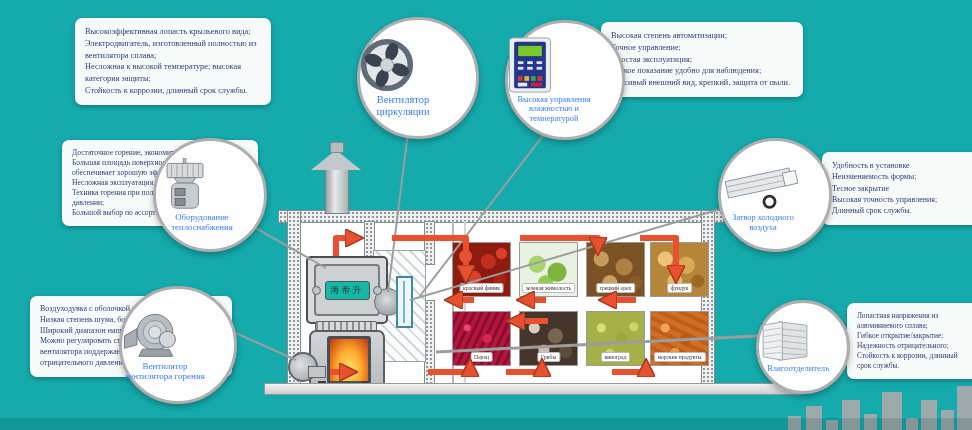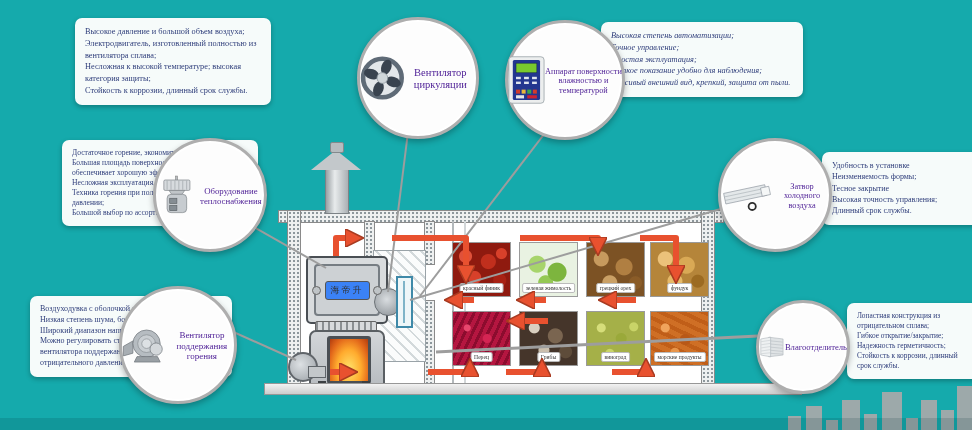--- a/index.html
+++ b/index.html
@@ -7,22 +7,22 @@
          font-family:"Liberation Serif","DejaVu Serif",serif;}
   .bottom-strip{position:absolute;left:0;bottom:0;width:972px;height:12px;background:rgba(0,50,52,.15);}
   .skyline{position:absolute;bottom:0;background:#a9a9a9;opacity:.92;}
   
   .box{position:absolute;background:#f6fbfa;border-radius:7px;padding:8px 10px;color:#2e3d7a;
        box-shadow:0 2px 5px rgba(0,0,0,.28);font-size:8.3px;line-height:1.42;}
   .box .ln{display:block;}
   
   .circ{position:absolute;border-radius:50%;background:#fdfdfd;border:3px solid #aeaeae;
         box-shadow:0 3px 6px rgba(0,0,0,.28), inset 0 0 0 2px #fff;
-        display:flex;flex-direction:row;align-items:center;justify-content:center;
-        text-align:center;color:#4c1d95;}
+        display:flex;flex-direction:column;justify-content:center;
+        text-align:center;color:#3b82f6;}
   .circ .clabel{line-height:1.15;margin-top:2px;}
   
   .interior{position:absolute;left:299px;top:221px;width:402px;height:162px;background:#fff;}
   .hatch{background-color:#eef0f0;background-image:radial-gradient(circle,#8d979c .8px,transparent 1px);
          background-size:4px 4px;border:1px solid #8a8a8a;position:absolute;}
   .dhatch{position:absolute;background:repeating-linear-gradient(45deg,#fbfcfc 0 6px,#d3d9db 6px 8px);
           border:1px solid #9aa3a8;}
   .thinline{position:absolute;background:#b3b8bb;}
   .base-slab{position:absolute;left:264px;top:383px;width:536px;height:10px;
              background:linear-gradient(#f2f2f2,#cdcdcd);border:1px solid #979797;}
@@ -30,21 +30,21 @@
                 background:linear-gradient(90deg,#9aa0a4,#e8ebec 40%,#aab0b4);border:1px solid #7c8286;}
   .chimney-cap{position:absolute;left:311px;top:150px;width:0;height:0;
                border-left:25px solid transparent;border-right:25px solid transparent;
                border-bottom:20px solid #c3c8cb;}
   .chimney-tip{position:absolute;left:330px;top:142px;width:12px;height:9px;background:#b7bcbf;
                border:1px solid #84898c;border-radius:2px;}
   
   .furnace-panel{position:absolute;left:306px;top:256px;width:78px;height:64px;background:#d9dcde;
                  border:2px solid #4a4f54;border-radius:5px;display:flex;align-items:center;justify-content:center;}
   .furnace-panel .inner{position:absolute;inset:6px;border:2px solid #767d83;border-radius:4px;background:#cdd1d4;}
-  .brand-pill{position:relative;background:#3b82f6;border:1px solid #555;border-radius:3px;
+  .brand-pill{position:relative;background:#14b8a6;border:1px solid #555;border-radius:3px;
               padding:2px 5px;font-size:9px;letter-spacing:2px;color:#333;z-index:2;}
   .bolt{position:absolute;width:7px;height:7px;border-radius:50%;background:#bfc4c7;border:1px solid #666;top:28px;z-index:2;}
   .grate{position:absolute;left:315px;top:321px;width:60px;height:9px;border:1px solid #666;border-radius:2px;
          background:repeating-linear-gradient(90deg,#8b8f92 0 2px,#d8dadc 2px 6px);}
   .furnace-body{position:absolute;left:309px;top:330px;width:72px;height:52px;
                 background:linear-gradient(#d3d6d9,#b9bdc1);border:2px solid #5a5f63;border-radius:7px 7px 2px 2px;}
   .fire-window{position:absolute;left:327px;top:336px;width:38px;height:42px;border:3px solid #4a4f54;border-radius:3px;
                background:radial-gradient(ellipse at 50% 72%,#ffe36b 0%,#ffab2e 45%,#e2671a 75%,#b13c0e 100%);}
   .blower-sm{position:absolute;left:288px;top:352px;width:26px;height:26px;border-radius:50%;
              background:radial-gradient(circle at 40% 40%,#dde1e4,#9aa0a5);border:2px solid #60656a;}
@@ -198,26 +198,26 @@
       <path d="M636 300 H604"></path>
       <path d="M548 321 H512"></path>
       <path d="M428 372 H470 V364"></path>
       <path d="M506 372 H542 V364"></path>
       <path d="M612 372 H646 V364"></path>
       <path d="M330 372 H352"></path>
     </g>
   </svg>
 
   <div class="box" style="left:75px;top:18px;width:176px;">
-      <div class="ln">Высокое давление и большой объем воздуха;</div>
+      <div class="ln">Высокоэффективная лопасть крыльевого вида;</div>
       <div class="ln">Электродвигатель, изготовленный полностью из вентилятора сплава;</div>
       <div class="ln">Несложная к высокой температуре; высокая категория защиты;</div>
       <div class="ln">Стойкость к коррозии, длинный срок службы.</div>
     </div>
-  <div class="box" style="left:601px;top:22px;width:182px;font-style:italic;">
+  <div class="box" style="left:601px;top:22px;width:182px;">
       <div class="ln">Высокая степень автоматизации;</div>
       <div class="ln">Точное управление;</div>
       <div class="ln">Простая эксплуатация;</div>
       <div class="ln">Четкое показание удобно для наблюдения;</div>
       <div class="ln">Красивый внешний вид, крепкий, защита от пыли.</div>
     </div>
   <div class="box" style="left:62px;top:140px;width:176px;font-size:7.6px;line-height:1.32;">
       <div class="ln">Достаточное горение, экономит рассеяние топлива;</div>
       <div class="ln">Большая площадь поверхности теплообмена обеспечивает хорошую эффективность теплообмена;</div>
       <div class="ln">Несложная эксплуатация, удобно для очистки;</div>
@@ -231,23 +231,23 @@
       <div class="ln">Высокая точность управления;</div>
       <div class="ln">Длинный срок службы.</div>
     </div>
   <div class="box" style="left:30px;top:296px;width:182px;font-size:8px;line-height:1.35;">
       <div class="ln">Воздуходувка с оболочкой из листовой стали;</div>
       <div class="ln">Низкая степень шума, большое количество дутья;</div>
       <div class="ln">Широкий диапазон напряжения 220В+/-20%S</div>
       <div class="ln">Можно регулировать степень одновременно вентилятора поддержания горения положительного и отрицательного давления.</div>
     </div>
   <div class="box" style="left:847px;top:303px;width:112px;font-size:7.4px;line-height:1.35;">
-      <div class="ln">Лопастная конструкция из отрицательном сплава;</div>
+      <div class="ln">Лопастная напряжения из алюминиевого сплава;</div>
       <div class="ln">Гибкое открытие/закрытие;</div>
-      <div class="ln">Надежность герметичность;</div>
+      <div class="ln">Надежность отрицательного;</div>
       <div class="ln">Стойкость к коррозии, длинный срок службы.</div>
     </div>
 
   <div class="circ" style="left:357px;top:17px;width:116px;height:116px;">
     <svg width="54" height="54" viewBox="0 0 58 58">
       <circle cx="29" cy="29" r="25" fill="#e3e7ea" stroke="#5f6b77" stroke-width="6"></circle>
       <g fill="#39434f">
         <ellipse cx="29" cy="14" rx="6.5" ry="10" transform="rotate(20 29 29)"></ellipse>
         <ellipse cx="44" cy="29" rx="10" ry="6.5" transform="rotate(20 29 29)"></ellipse>
         <ellipse cx="29" cy="44" rx="6.5" ry="10" transform="rotate(20 29 29)"></ellipse>
@@ -273,21 +273,21 @@
       </g>
       <g>
         <rect x="10" y="42" width="5" height="5" fill="#d23b2c"></rect>
           <rect x="17" y="42" width="5" height="5" fill="#e9b63a"></rect>
         <rect x="24" y="42" width="5" height="5" fill="#3ba54d"></rect>
           <rect x="31" y="42" width="5" height="5" fill="#d23b2c"></rect>
         <rect x="10" y="49" width="10" height="4" fill="#e8e8e8"></rect>
           <rect x="24" y="49" width="12" height="4" fill="#c23"></rect>
       </g>
     </svg>
-    <div class="clabel" style="font-size:8.3px;width:92px;">Аппарат поверхности влажностью и температурой</div>
+    <div class="clabel" style="font-size:8.3px;width:92px;">Высокая управления влажностью и температурой</div>
   </div>
 
   <div class="circ" style="left:153px;top:138px;width:108px;height:108px;">
     <svg width="58" height="52" viewBox="0 0 64 58">
       <rect x="30" y="0" width="3" height="8" fill="#b8bdc0" stroke="#888"></rect>
       <rect x="12" y="6" width="40" height="16" rx="2" fill="#d7dbde" stroke="#7a8084"></rect>
       <g stroke="#9aa0a4">
           <line x1="17" y1="7" x2="17" y2="21"></line>
           <line x1="23" y1="7" x2="23" y2="21"></line>
           <line x1="29" y1="7" x2="29" y2="21"></line>
@@ -318,21 +318,21 @@
 
   <div class="circ" style="left:119px;top:286px;width:112px;height:112px;">
     <svg width="64" height="50" viewBox="0 0 70 56">
       <path d="M16 22 L2 30 L2 44 L16 40 Z" fill="#a8aeb3" stroke="#6b7177"></path>
       <circle cx="36" cy="26" r="20" fill="#b6bcc1" stroke="#6b7177"></circle>
       <circle cx="36" cy="26" r="13" fill="#c9ced2" stroke="#878d92"></circle>
       <circle cx="36" cy="26" r="7" fill="#dde1e4" stroke="#878d92"></circle>
       <circle cx="50" cy="34" r="9" fill="#d4d8db" stroke="#6b7177"></circle>
       <path d="M22 45 L52 45 L56 53 L18 53 Z" fill="#9aa0a5" stroke="#6b7177"></path>
     </svg>
-    <div class="clabel" style="font-size:9px;width:86px;">Вентилятор поддержания горения</div>
+    <div class="clabel" style="font-size:9px;width:86px;">Вентилятор вентилятора горения</div>
   </div>
 
   <div class="circ" style="left:756px;top:300px;width:88px;height:88px;">
     <svg width="52" height="42" viewBox="0 0 58 48">
       <g>
         <polygon points="22,2 54,6 54,42 22,46" fill="#dfe3e5" stroke="#98a0a6"></polygon>
         <g stroke="#aab1b6">
             <line x1="23" y1="10" x2="53" y2="13"></line>
             <line x1="23" y1="17" x2="53" y2="20"></line>
             <line x1="23" y1="24" x2="53" y2="27"></line>

